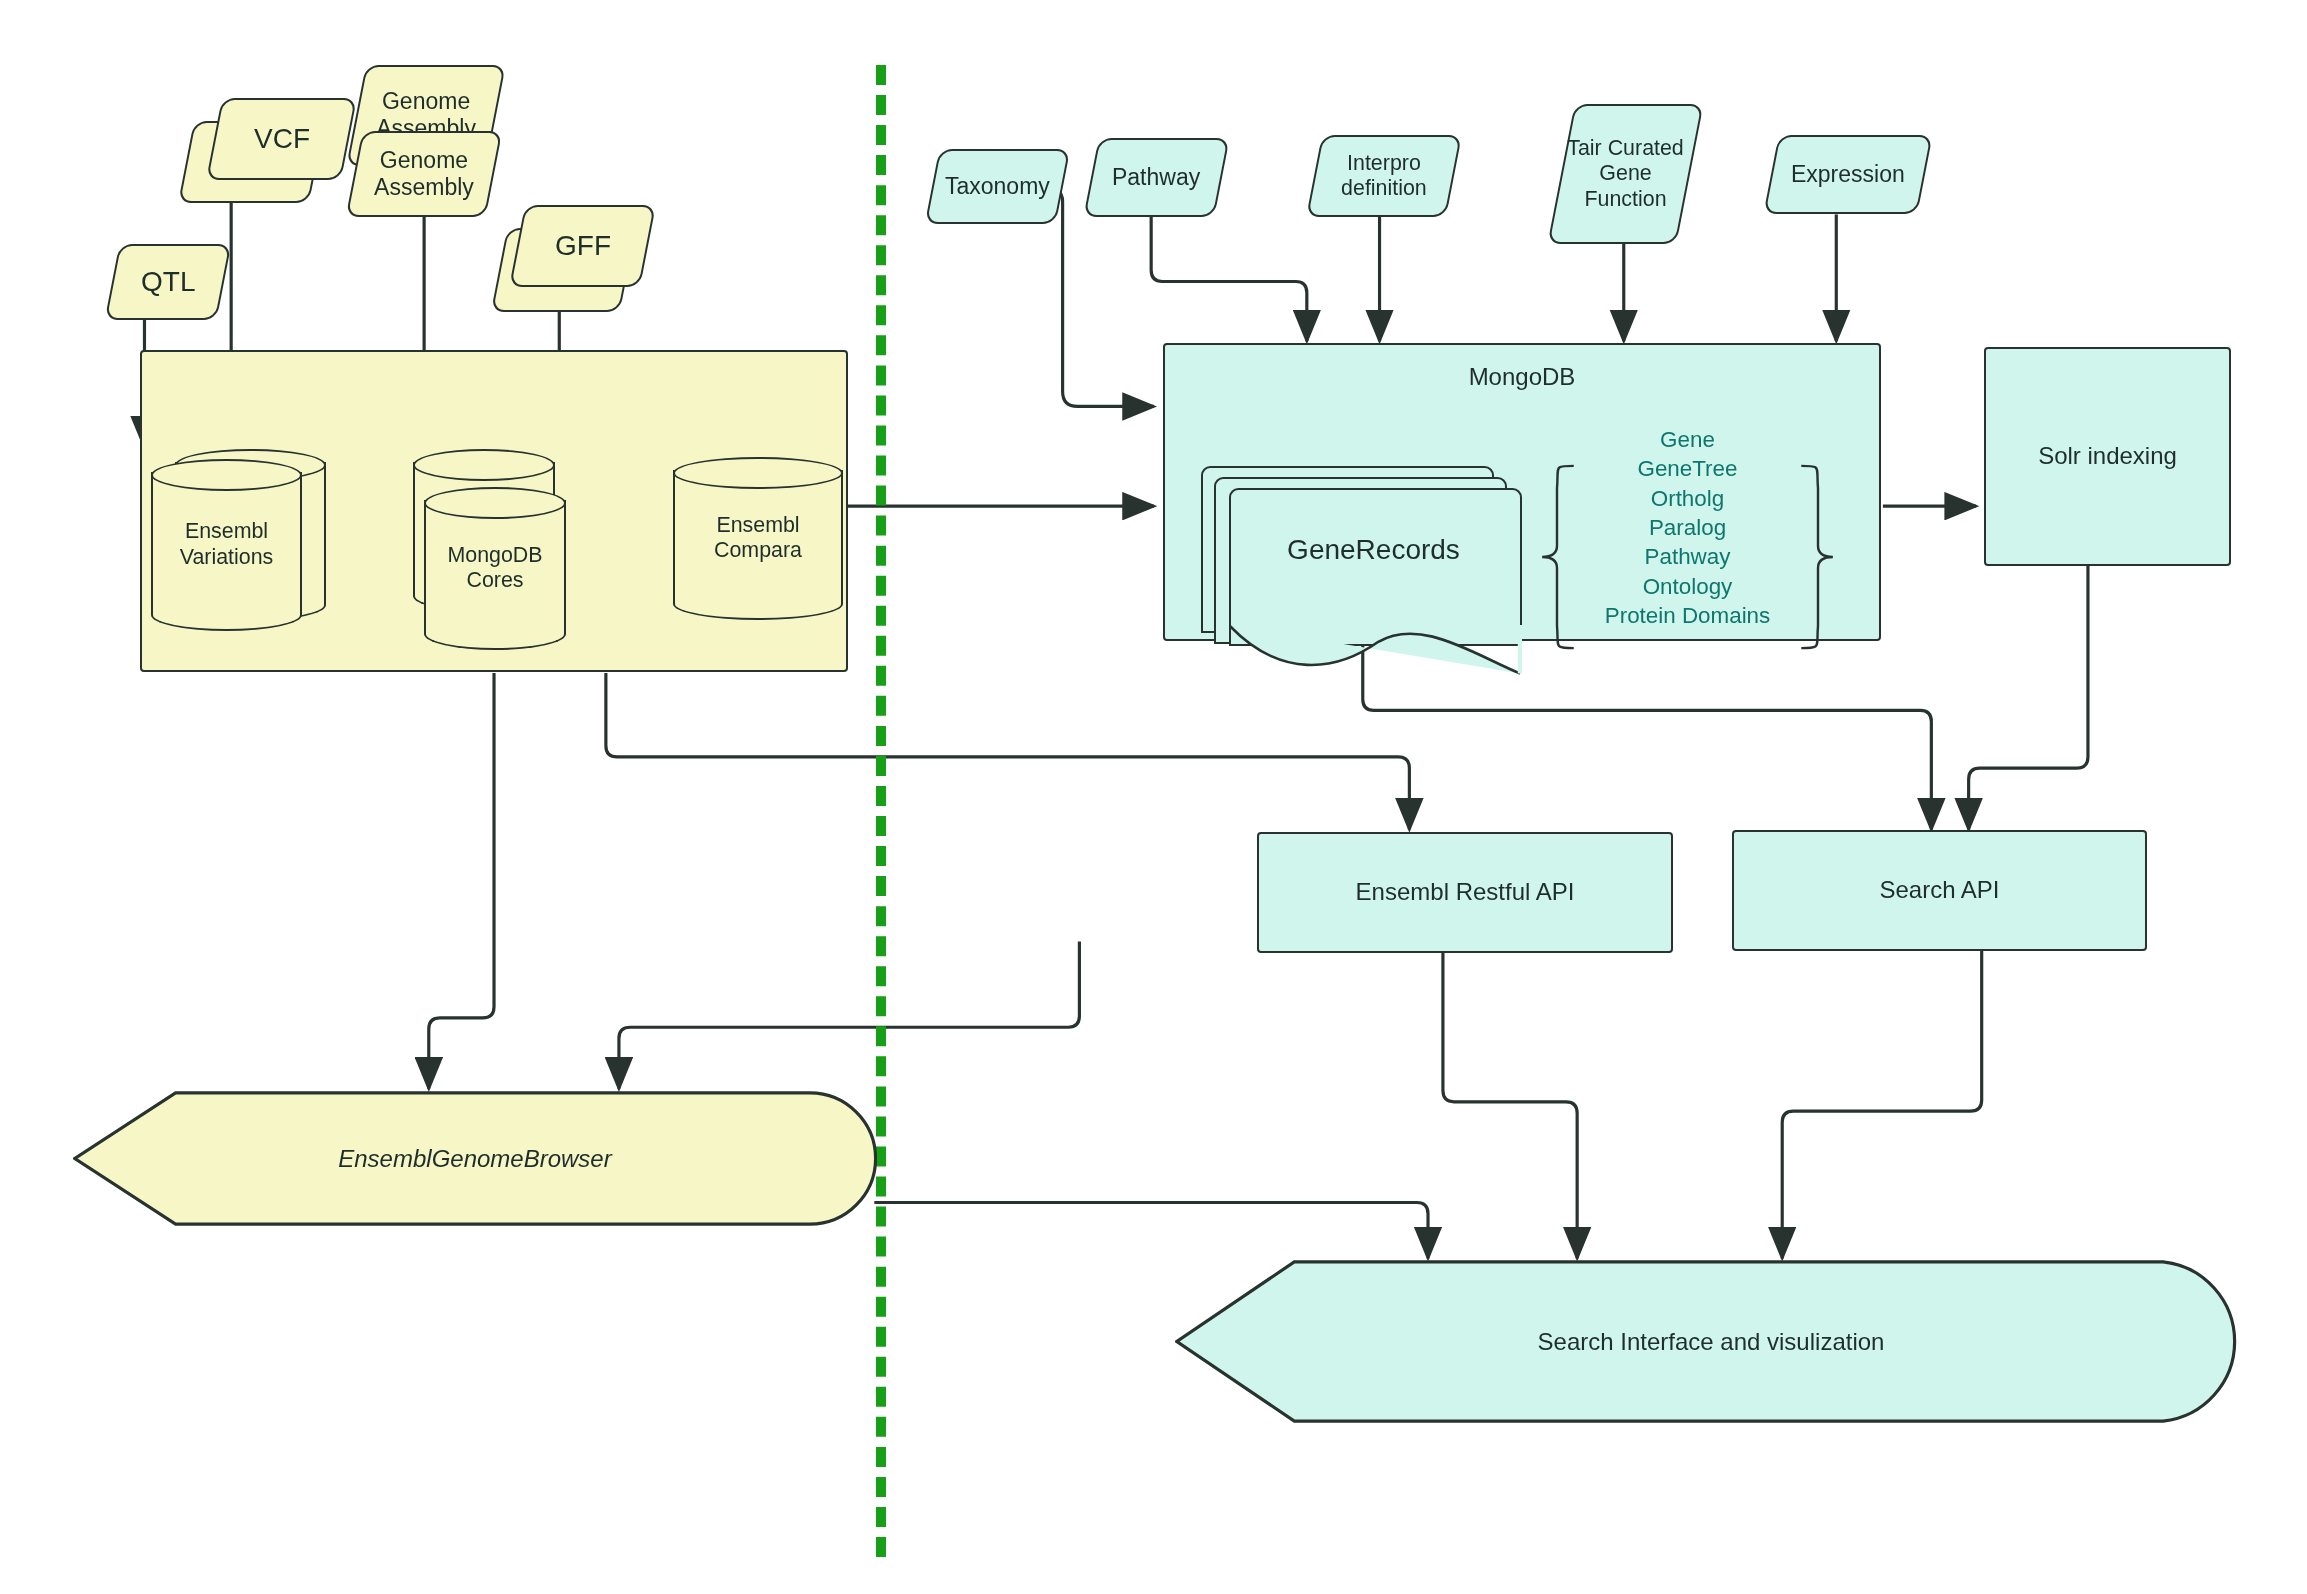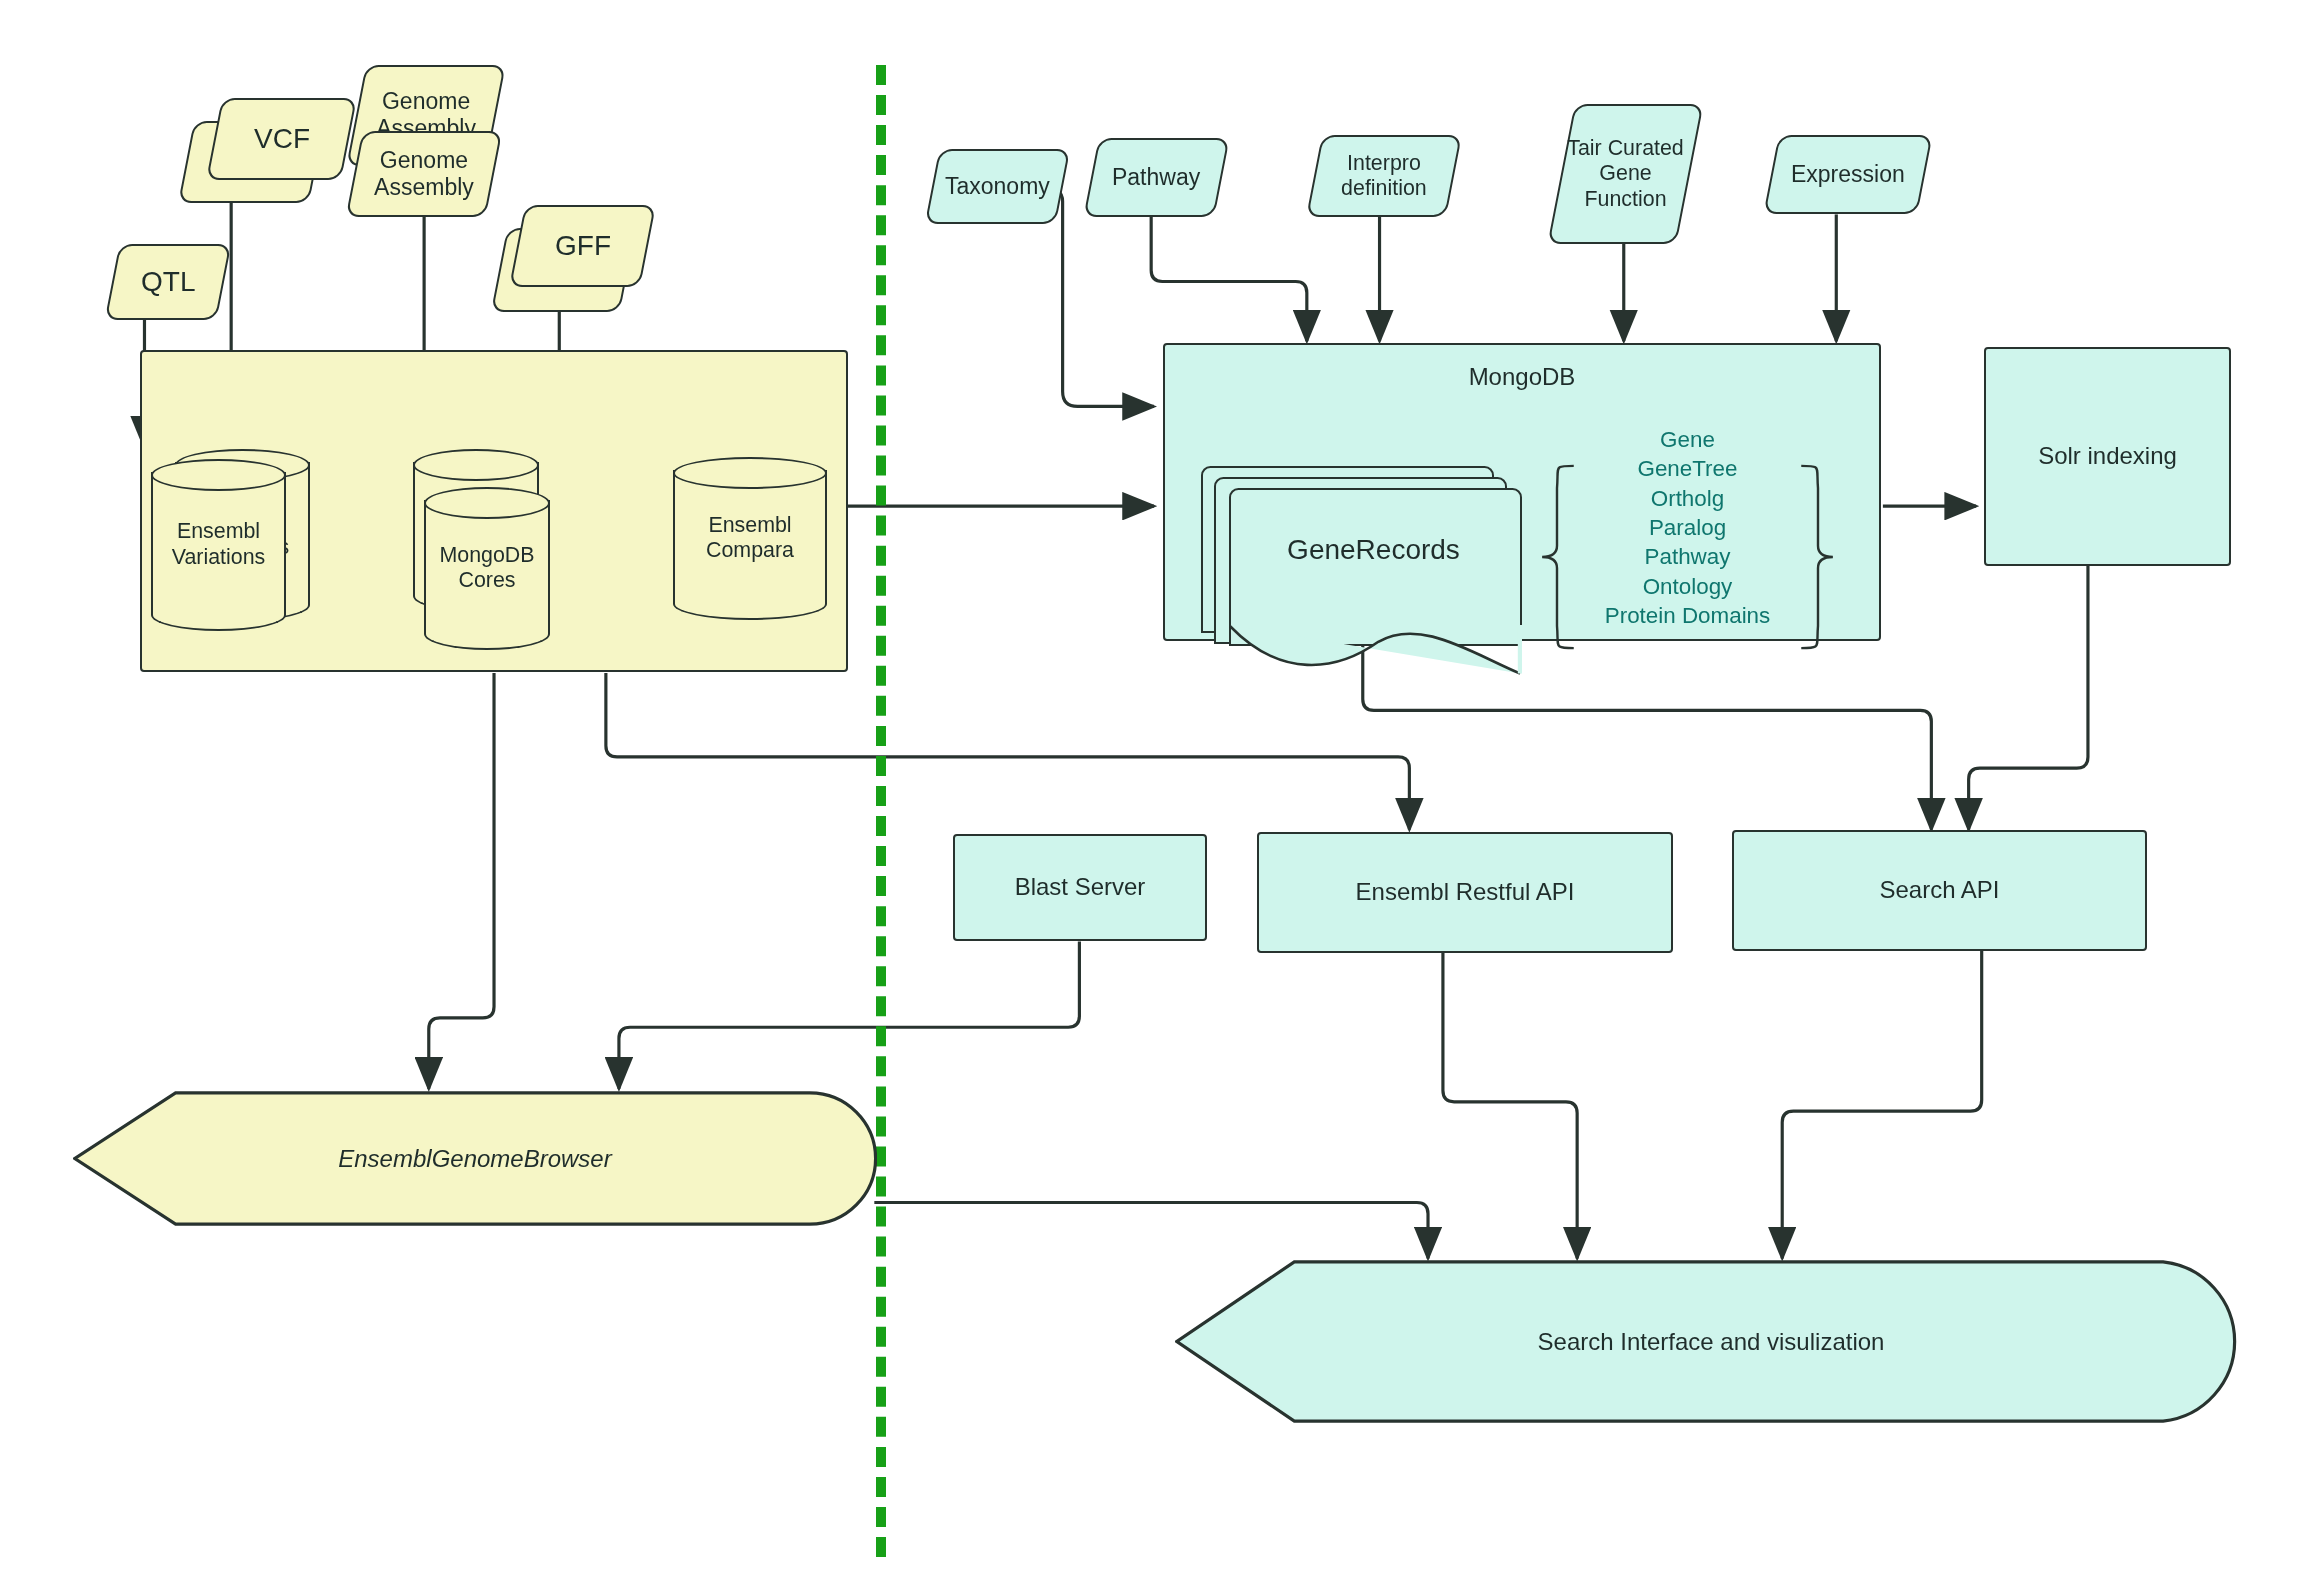--- a/index.html
+++ b/index.html
@@ -15,21 +15,21 @@
   .rect{border:2.3px solid #28332f;border-radius:4px;}
   .yellow{background:#f6f6c6;}
   .cyan{background:#cff5ec;}
 
   
   .para{border:2.3px solid #28332f;border-radius:13px;
         transform:skewX(-11deg);}
   .para > span{display:block;transform:skewX(11deg);}
 
   
-  .cyl{position:absolute;}
+  .cyl{position:absolute;padding-left:16px;}
   .cyl .body{position:absolute;left:0;right:0;top:13px;bottom:0;
              border:2.3px solid #28332f;border-top:none;
              border-radius:0 0 50% 50%/0 0 16px 16px;background:#f6f6c6;}
   .cyl .top{position:absolute;left:0;right:0;top:0;height:28px;
             border:2.3px solid #28332f;border-radius:50%;background:#f6f6c6;}
   .cyl .lbl{position:absolute;left:0;right:0;top:50%;transform:translateY(-50%);
             text-align:center;font-size:21.4px;color:#1f2d2b;line-height:1.2;}
 
   
   .doc{position:absolute;border:2.3px solid #28332f;background:#cff5ec;
@@ -204,23 +204,20 @@
     <div>Paralog</div>
     <div>Pathway</div>
     <div>Ontology</div>
     <div>Protein Domains</div>
   </div>
 
   <div class="node rect cyan ttl" style="left:1984px;top:347px;width:247px;height:219px;">
     <span>Solr indexing</span>
   </div>
 
-  <div class="node rect cyan ttl" style="left:953px;top:834px;width:254px;height:107px;">
-    <span>Blast Server</span>
-  </div>
   <div class="node rect cyan ttl" style="left:1257px;top:832px;width:416px;height:121px;">
     <span>Ensembl Restful API</span>
   </div>
   <div class="node rect cyan ttl" style="left:1732px;top:830px;width:415px;height:121px;">
     <span>Search API</span>
   </div>
 
   <div class="banner" style="left:73px;top:1091px;width:804px;height:135px;font-style:italic;">
     <svg style="position:absolute;left:0;top:0;width:804px;height:135px;" viewBox="0 0 862 145" preserveAspectRatio="none" xmlns="http://www.w3.org/2000/svg">
       <path d="M110,2 L790,2 A70,70 0 0 1 790,143 L110,143 L2,72.5 Z" fill="#f6f6c6" stroke="#28332f" stroke-width="3.4"></path>

